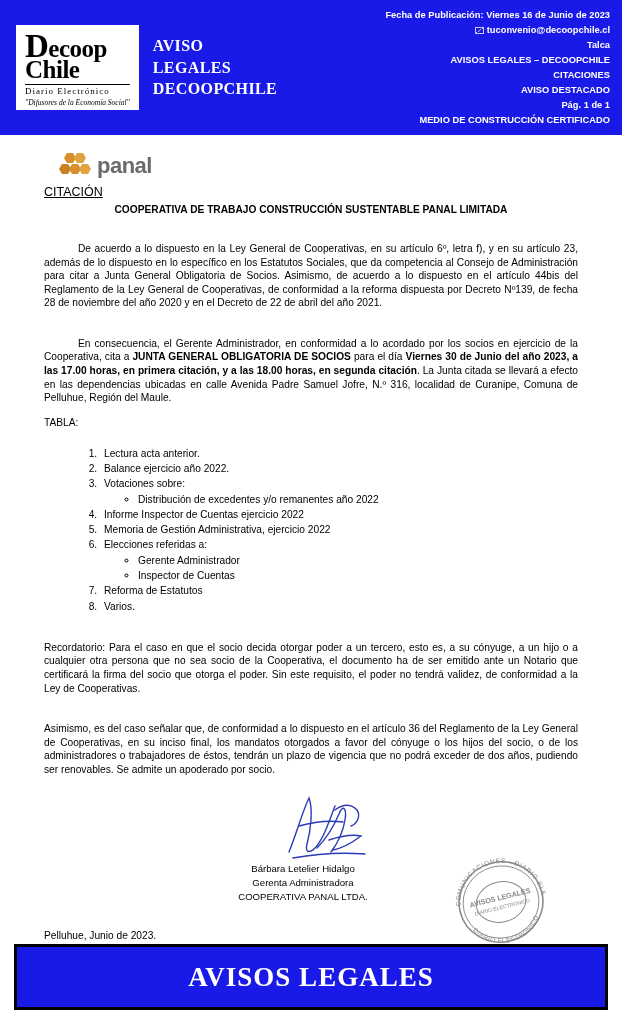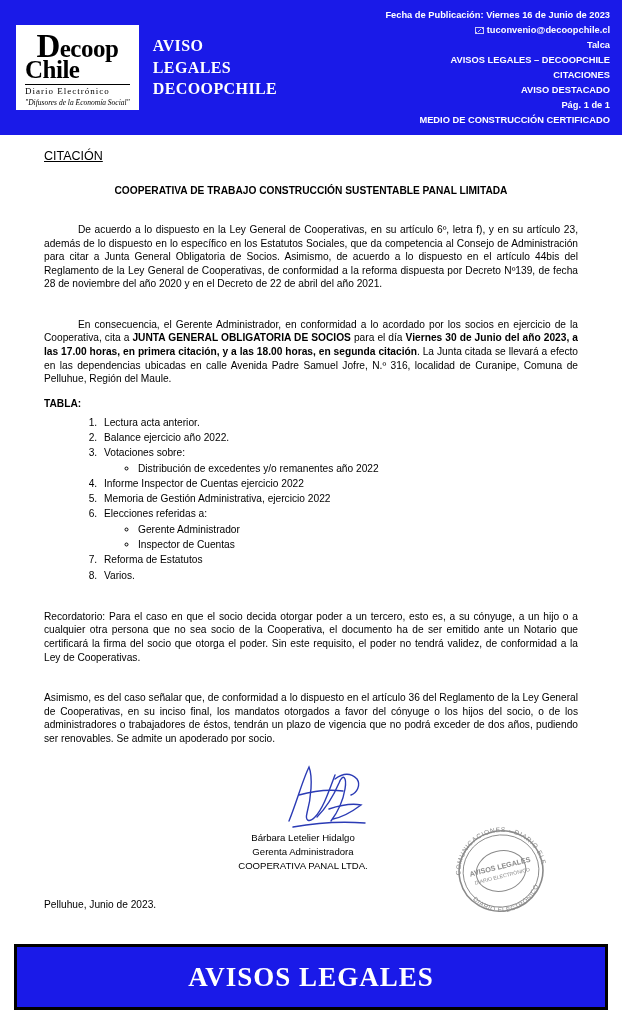--- a/index.html
+++ b/index.html
@@ -46,21 +46,21 @@
     line-height: 1;
     text-align: center;
     border: 1px solid #ffffff;
   }
   .logo-decoop {
     font-family: "Liberation Serif", serif;
     font-weight: bold;
     font-size: 25px;
     letter-spacing: -0.5px;
     display: block;
-    text-align: center;
+    text-align: left;
   }
   .logo-decoop .dropcap {
     font-size: 33px;
   }
   .logo-chile {
     font-family: "Liberation Serif", serif;
     font-weight: bold;
     font-size: 25px;
     letter-spacing: -0.5px;
     display: block;
@@ -157,36 +157,36 @@
     text-align: left;
     font-weight: normal;
     font-size: 12.5px;
     margin-top: 4px;
     text-decoration: underline;
   }
   .doc-subtitle {
     text-align: center;
     font-weight: bold;
     font-size: 10.2px;
-    margin-top: 22px;
+    margin-top: 5px;
   }
 
   p.body-par {
     font-size: 10.2px;
     line-height: 1.33;
     text-align: justify;
     margin: 27px 0 0 0;
   }
   p.body-par.indent { text-indent: 34px; }
   .bold { font-weight: bold; }
 
   .tabla-label {
     font-size: 10.2px;
-    font-weight: bold;
-    margin: 12px 0 6px 0;
+    font-weight: normal;
+    margin: 12px 0 18px 0;
   }
   ol.tabla {
     font-size: 10.2px;
     margin: 0 0 0 40px;
     padding: 0 0 0 16px;
     line-height: 1.5;
   }
   ol.tabla > li { padding-left: 4px; }
   ul.subitems {
     list-style-type: circle;
@@ -283,20 +283,34 @@
       <div>AVISOS LEGALES – DECOOPCHILE</div>
       <div>CITACIONES</div>
       <div>AVISO DESTACADO</div>
       <div>Pág. 1 de 1</div>
       <div>MEDIO DE CONSTRUCCIÓN CERTIFICADO</div>
     </div>
   </div>
 
   <div class="content">
 
+    <div class="panal-logo">
+      <span class="panal-mark">
+        <svg width="34" height="30" viewBox="0 0 34 30" xmlns="http://www.w3.org/2000/svg">
+          <g fill="#d98f2a">
+            <polygon points="9,2 15,2 18,7 15,12 9,12 6,7"></polygon>
+            <polygon points="19,2 25,2 28,7 25,12 19,12 16,7" fill="#e0a43f"></polygon>
+            <polygon points="4,13 10,13 13,18 10,23 4,23 1,18" fill="#c97f22"></polygon>
+            <polygon points="14,13 20,13 23,18 20,23 14,23 11,18" fill="#d98f2a"></polygon>
+            <polygon points="24,13 30,13 33,18 30,23 24,23 21,18" fill="#e0a43f"></polygon>
+          </g>
+        </svg>
+      </span>
+      <span class="panal-word">panal</span>
+    </div>
 
     <div class="doc-title">CITACIÓN</div>
     <div class="doc-subtitle">COOPERATIVA DE TRABAJO CONSTRUCCIÓN SUSTENTABLE PANAL LIMITADA</div>
 
     <p class="body-par indent">De acuerdo a lo dispuesto en la Ley General de Cooperativas, en su artículo 6º, letra f), y en su artículo 23, además de lo dispuesto en lo específico en los Estatutos Sociales, que da competencia al Consejo de Administración para citar a Junta General Obligatoria de Socios. Asimismo, de acuerdo a lo dispuesto en el artículo 44bis del Reglamento de la Ley General de Cooperativas, de conformidad a la reforma dispuesta por Decreto Nº139, de fecha 28 de noviembre del año 2020 y en el Decreto de 22 de abril del año 2021.</p>
 
     <p class="body-par indent"><span>En consecuencia, el Gerente Administrador, en conformidad a lo acordado por los socios en ejercicio de la Cooperativa, cita a </span><span class="bold">JUNTA GENERAL OBLIGATORIA DE SOCIOS</span><span> para el día </span><span class="bold">Viernes 30 de Junio del año 2023, a las 17.00 horas, en primera citación, y a las 18.00 horas, en segunda citación</span><span>. La Junta citada se llevará a efecto en las dependencias ubicadas en calle Avenida Padre Samuel Jofre, N.º 316, localidad de Curanipe, Comuna de Pelluhue, Región del Maule.</span></p>
 
     <div class="tabla-label">TABLA:</div>
     <ol class="tabla">

